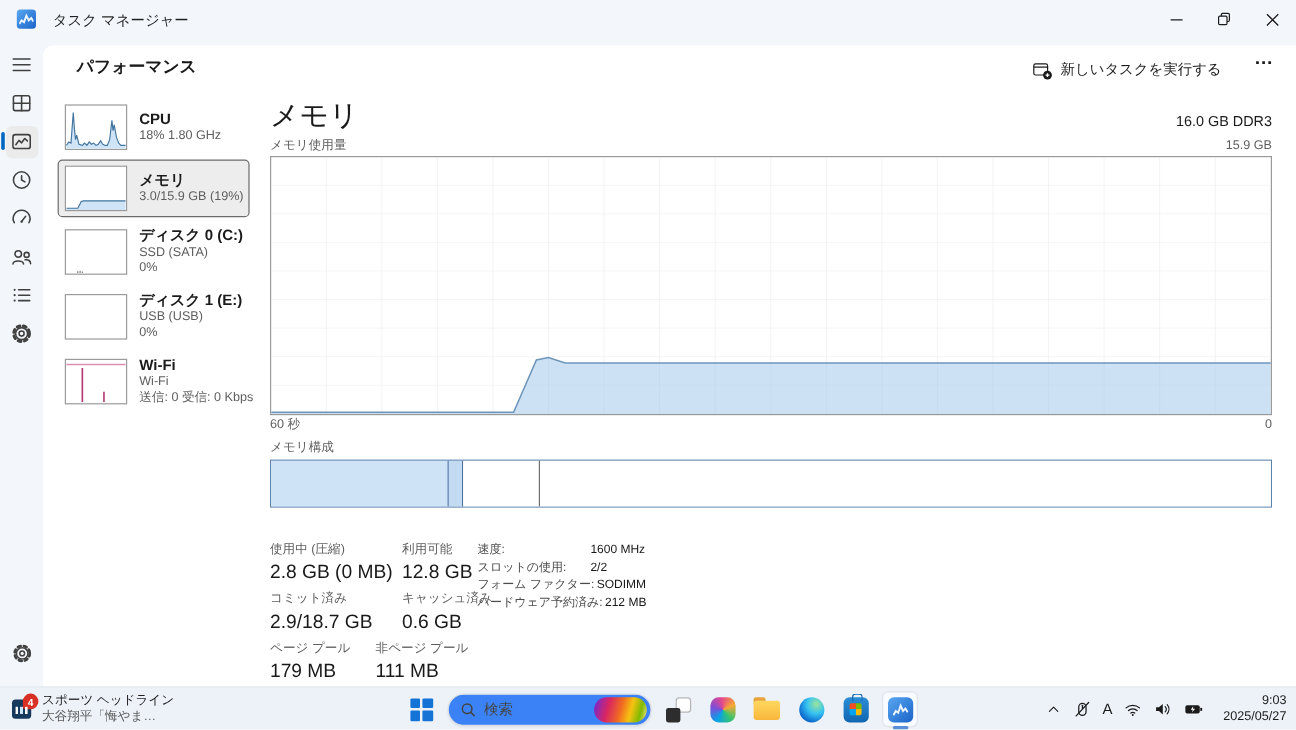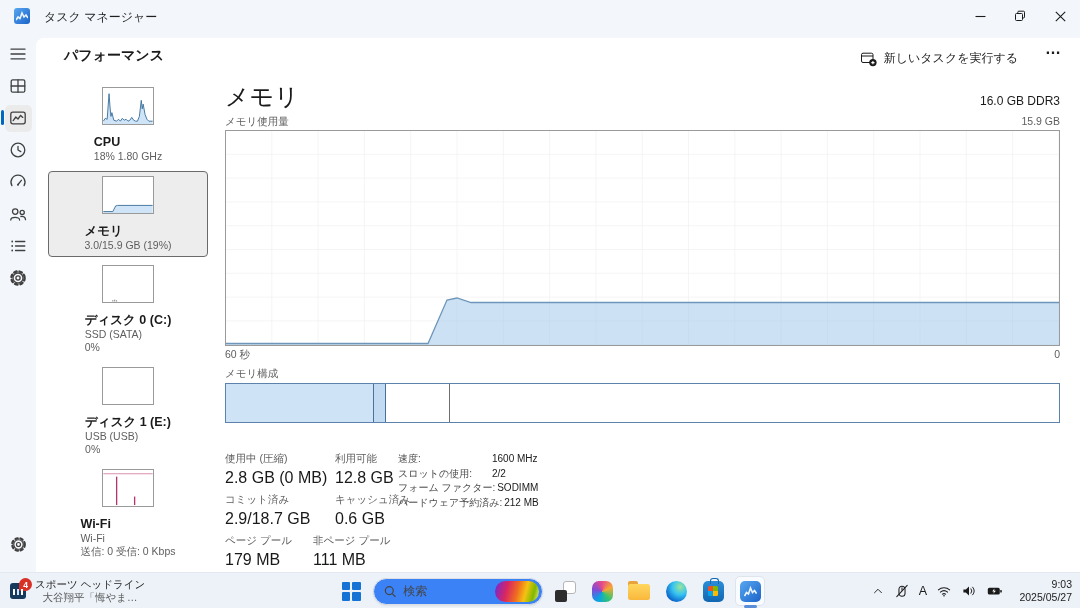--- a/index.html
+++ b/index.html
@@ -28,21 +28,21 @@
   .content { position:absolute; left:36px; top:6px; width:1044px; height:534px; background:#ffffff; border-top-left-radius:8px; }
   .hdr-title { position:absolute; left:28px; top:9px; font-size:14px; font-weight:600; color:#1a1a1a; }
   .run-task { position:absolute; right:62px; top:7px; height:26px; display:flex; align-items:center; gap:7px;
     font-size:12px; color:#1b1b1b; background:none; border:none; cursor:pointer; font-family:inherit; }
   .more-btn { position:absolute; right:18px; top:2px; font-size:16px; font-weight:700; color:#1b1b1b;
     background:none; border:none; cursor:pointer; letter-spacing:1px; }
 
   
   .side { position:absolute; left:12px; top:44px; width:160px; }
   .side-item { display:flex; gap:10px; padding:4px 5px; border:1px solid transparent; border-radius:4px;
-    margin-bottom:3px; align-items:center; cursor:pointer;flex-direction:column; }
+    margin-bottom:3px; align-items:center; cursor:pointer; }
   .side-item.sel { border-color:#6b6b6b; background:#ededed; }
   .mini { width:52px; height:38px; border:1px solid #9a9a9a; background:#fff; flex:none; }
   .si-name { font-size:12.5px; font-weight:600; color:#1a1a1a; line-height:15px; white-space:nowrap; }
   .si-sub  { font-size:10.5px; color:#5e5e5e; line-height:13px; white-space:nowrap; }
 
   
   .main { position:absolute; left:189px; top:44px; width:835px; }
   .mem-head { display:flex; align-items:flex-end; }
   .mem-title { font-size:24px; font-weight:400; color:#1a1a1a; line-height:30px; }
   .mem-cap { margin-left:auto; font-size:12px; color:#1b1b1b; padding-bottom:4px; }
@@ -72,21 +72,21 @@
 
   
   .taskbar { position:absolute; bottom:0; left:0; width:1080px; height:36px; background:#edf2f9; border-top:1px solid #e4e9f1; }
   .widget { position:absolute; left:10px; top:4px; display:flex; gap:9px; cursor:pointer; }
   .widget-icon { width:16px; height:16px; margin-top:6px; background:#16395c; border-radius:3px; position:relative; }
   .widget-icon::after { content:""; position:absolute; left:3px; top:6px; width:10px; height:6px;
     background:linear-gradient(90deg,#fff 0 2px,transparent 2px 4px,#cde4ff 4px 6px,transparent 6px 8px,#fff 8px 10px); }
   .widget-badge { position:absolute; right:-6px; top:-5px; width:13px; height:13px; border-radius:50% 50% 50% 2px;
     background:#d93025; color:#fff; font-size:8.5px; font-weight:700; display:flex; align-items:center; justify-content:center; }
   .widget-l1 { font-size:10.5px; color:#1f1f1f; line-height:14px; }
-  .widget-l2 { font-size:10.5px; color:#5a5a5a; line-height:13px;text-align:center; }
+  .widget-l2 { font-size:10.5px; color:#5a5a5a; line-height:13px; }
 
   .tb-center { position:absolute; left:336px; top:3px; height:30px; display:flex; align-items:center; gap:7px; }
   .start-btn { width:30px; height:30px; display:flex; align-items:center; justify-content:center; border-radius:5px; cursor:pointer; }
   .start-logo { width:19px; height:19px; display:grid; grid-template-columns:1fr 1fr; grid-template-rows:1fr 1fr; gap:2px; }
   .start-logo span { background:#1573d6; border-radius:1px; }
   .search-pill { width:170px; height:27px; border-radius:14px; background:#3b82f6; border:1px solid #dcdfe4;
     box-shadow:0 1px 2px rgba(0,0,0,.07); display:flex; align-items:center; padding:0 3px 0 10px; cursor:text; }
   .search-pill input { border:none; outline:none; background:transparent; font-size:12px; width:92px; margin-left:7px;
     font-family:inherit; color:#333; }
   .search-pill input::placeholder { color:#454545; opacity:1; }

